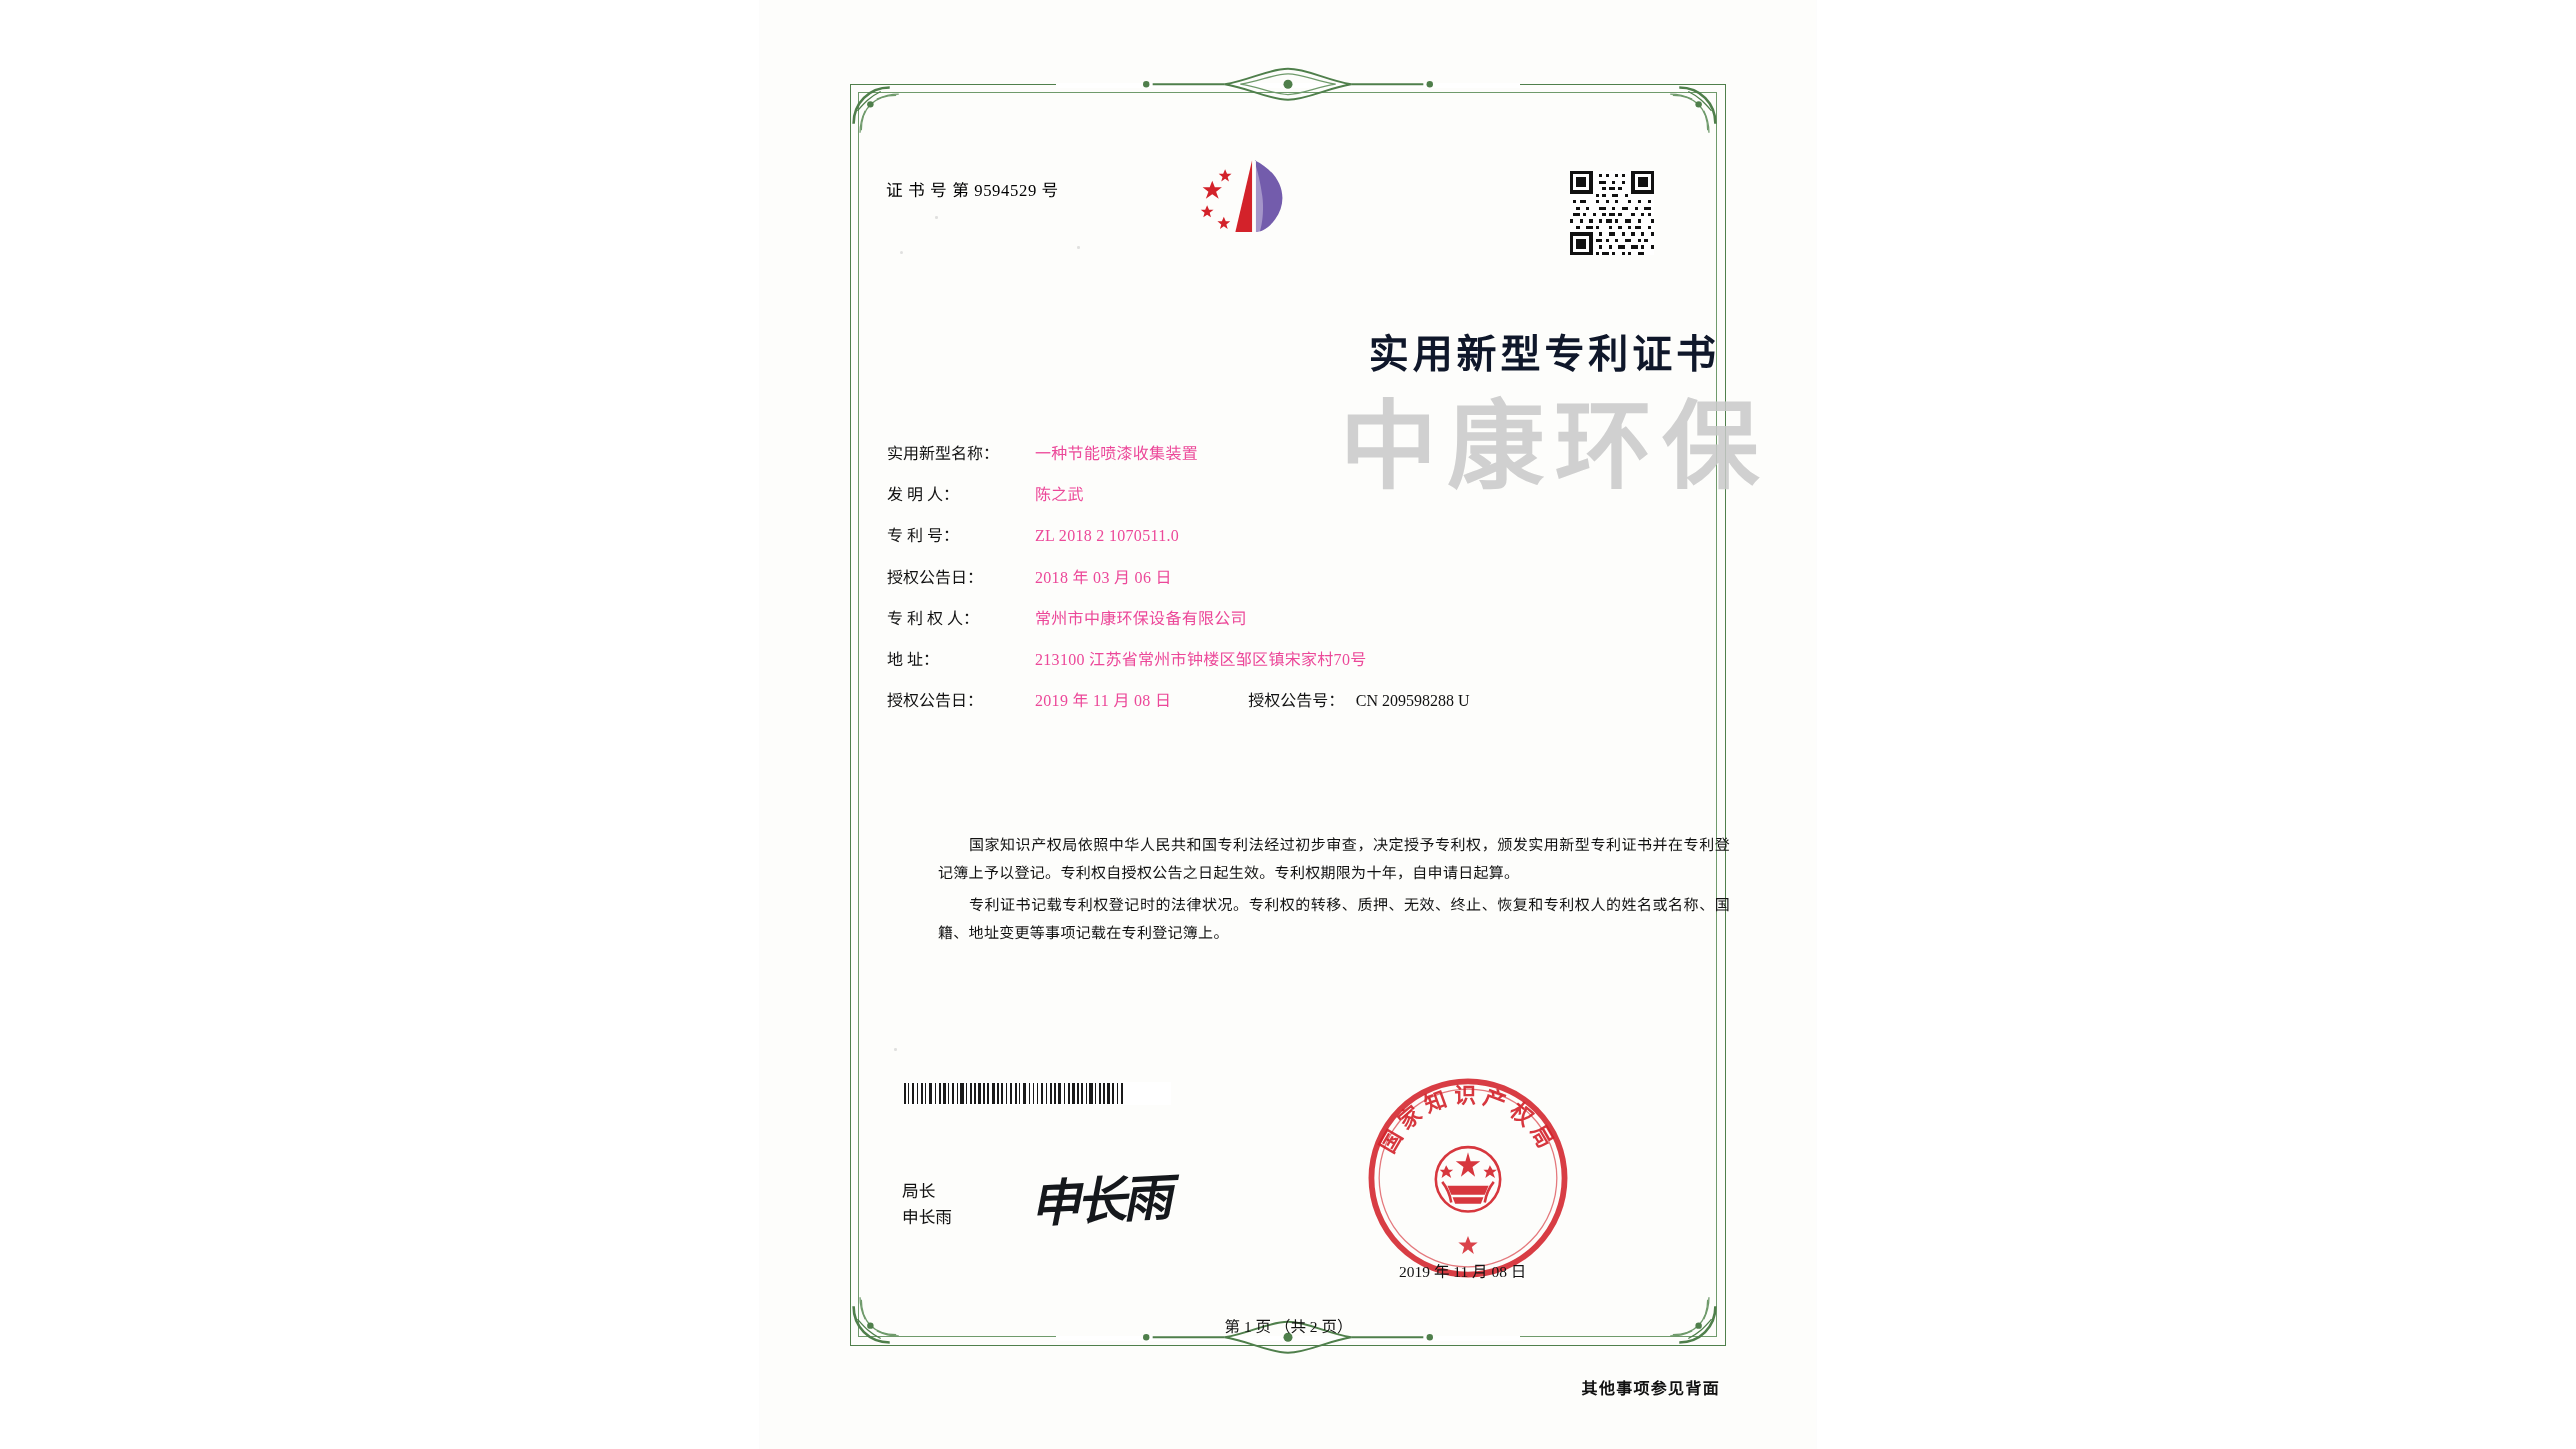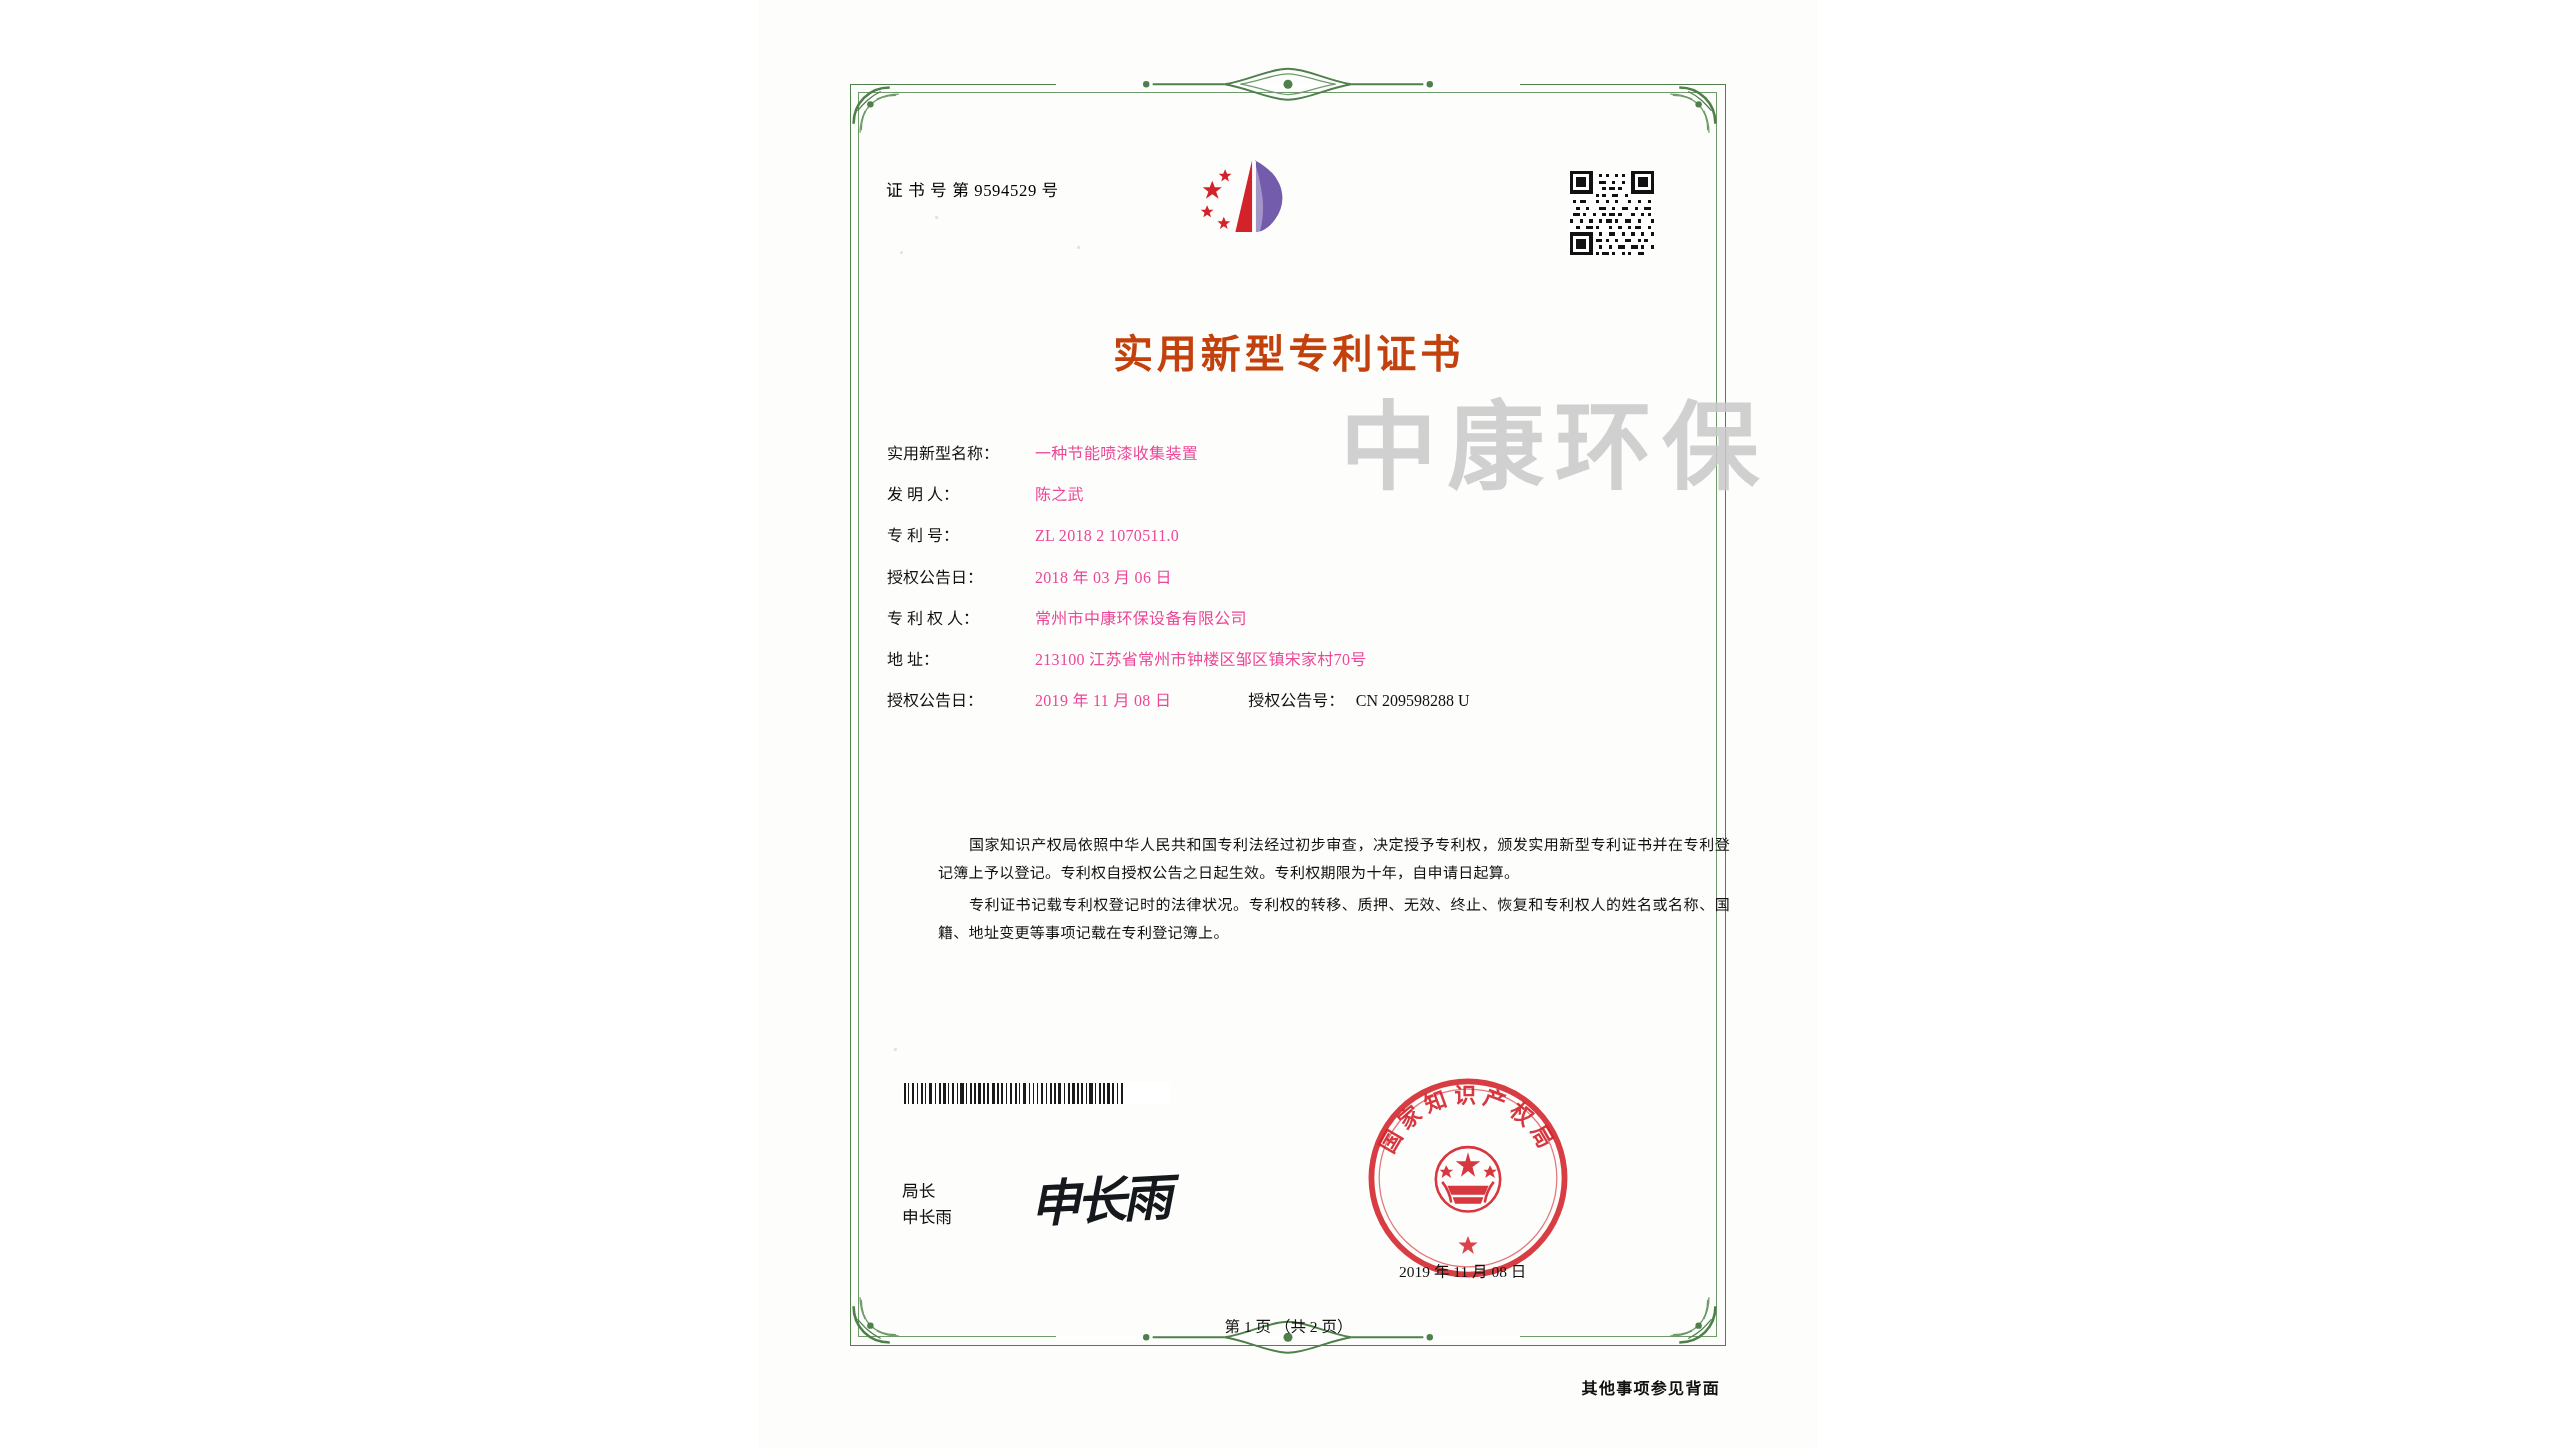--- a/index.html
+++ b/index.html
@@ -106,25 +106,25 @@
     width: 84px;
     height: 84px;
   }
 
   
   .main-title {
     position: absolute;
     left: 857px;
     top: 322px;
     width: 863px;
-    text-align: center;
+    text-align: right;
     font-size: 40px;
     font-weight: 700;
     letter-spacing: 3.9px;
-    color: #c2410c;
+    color: #0f172a;
     font-family: "DejaVu Serif", "Liberation Serif", serif;
   }
 
   
   .fields {
     position: absolute;
     left: 887px;
     top: 444px;
     width: 786px;
   }
@@ -247,21 +247,21 @@
   
   .watermark {
     position: absolute;
     left: 1340px;
     top: 393px;
     width: 1211px;
     pointer-events: none;
     user-select: none;
   }
   .wm-line {
-    font-family: Liberation Sans, sans-serif;
+    font-family: Liberation Serif, serif;
     font-weight: 700;
     color: #c9c9c9;
     opacity: 0.85;
     letter-spacing: 10.3px;
     white-space: nowrap;
   }
   .wm-line.l1 { font-size: 97px; line-height: 109px; }
   .wm-line.l2 { font-size: 97px; line-height: 109px; margin-top: 32px; margin-left: -26px; }
 
   

